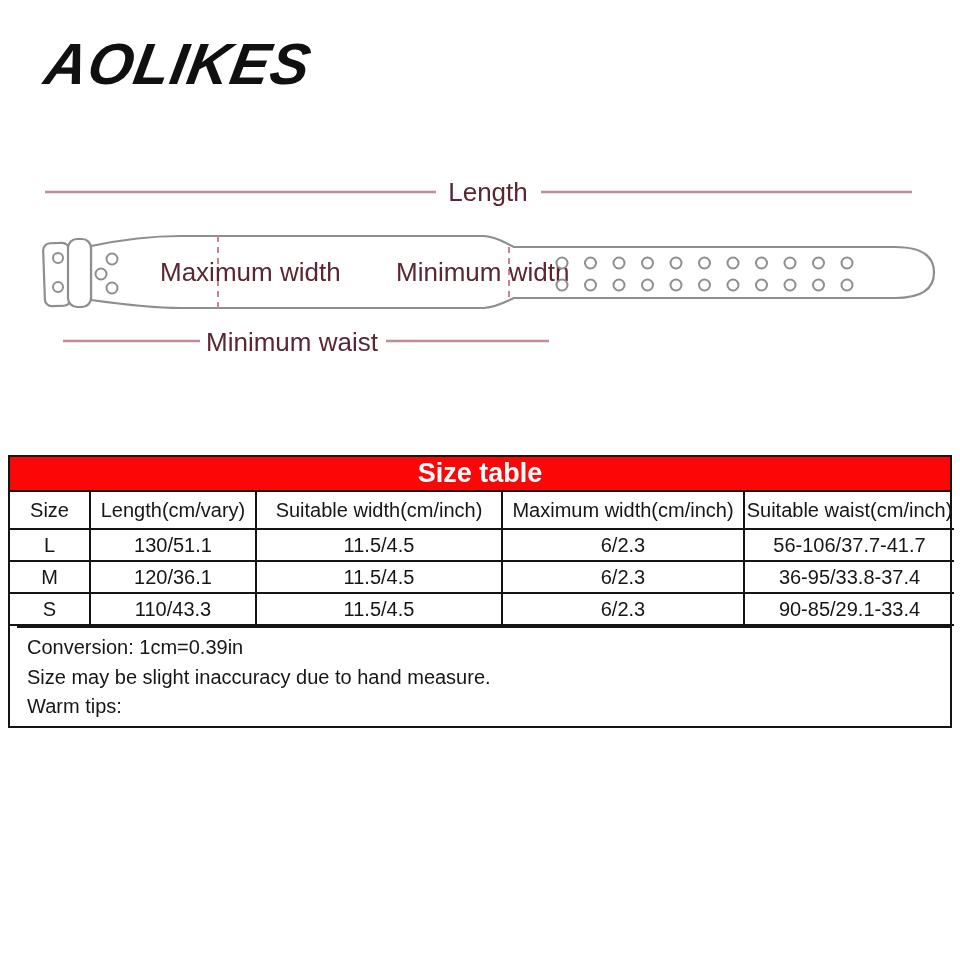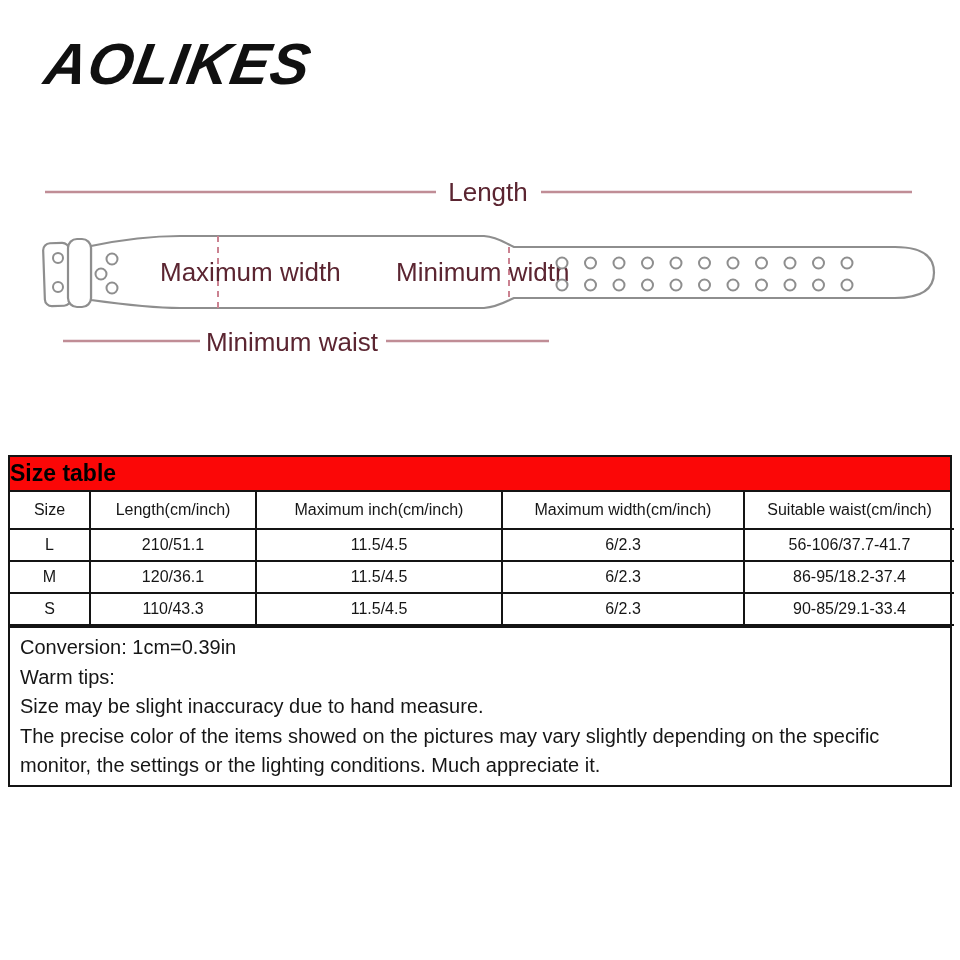--- a/index.html
+++ b/index.html
@@ -23,42 +23,42 @@
   .belt-stroke{fill:#ffffff;stroke:#8e8e8e;stroke-width:2.2;stroke-linejoin:round;}
   .hole{fill:#ffffff;stroke:#8e8e8e;stroke-width:2;}
   .dim-line{stroke:#c08d96;stroke-width:2.5;}
   .dash-line{stroke:#cb8291;stroke-width:2;stroke-dasharray:6 5;}
   
   .table-wrap{
     position:absolute;left:8px;top:455px;width:944px;
     border:2px solid #141414;background:#ffffff;box-sizing:border-box;
   }
   .table-title{
-    height:33px;background:#fb0707;color:#000000;
-    font-size:23px;font-weight:bold;line-height:33px;
+    height:33px;background:#fb0707;color:#ffffff;
+    font-size:27px;font-weight:bold;text-align:center;line-height:33px;
     border-bottom:2px solid #141414;
   }
   table.size{
     width:100%;border-collapse:collapse;table-layout:fixed;
-    font-size:16px;color:#161616;
+    font-size:20px;color:#161616;
   }
   table.size th{
     font-weight:normal;height:36px;border:2px solid #141414;
     text-align:center;padding:0 1px;overflow:hidden;white-space:nowrap;
   }
   table.size td{
     height:30px;border:2px solid #141414;text-align:center;
     padding:0 1px;overflow:hidden;white-space:nowrap;
   }
   table.size th:first-child, table.size td:first-child{border-left:none;}
   table.size th:last-child, table.size td:last-child{border-right:none;margin-top:44px;}
   table.size tr:first-child th{border-top:none;}
   .notes{
     border-top:2px solid #141414;padding:5px 0 4px 10px;
-    font-size:20px;line-height:29.5px;color:#161616;
+    font-size:20px;line-height:29.5px;color:#161616;margin-left:7px;
   }
 </style>
 </head>
 <body>
 
 <div class="canvas">
 
   <div class="logo">AOLIKES</div>
 
   <svg class="diagram" viewBox="0 0 960 260" xmlns="http://www.w3.org/2000/svg">
@@ -135,52 +135,51 @@
       <colgroup>
         <col style="width:80px">
           <col style="width:166px">
           <col style="width:246px">
         <col style="width:242px">
           <col style="width:210px">
       </colgroup>
       <thead>
         <tr>
           <th>Size</th>
-          <th>Length(cm/inch)</th>
-          <th>Maximum inch(cm/inch)</th>
+          <th>Length(cm/vary)</th>
+          <th>Suitable width(cm/inch)</th>
           <th>Maximum width(cm/inch)</th>
           <th>Suitable waist(cm/inch)</th>
         </tr>
       </thead>
       <tbody>
         <tr>
           <td>L</td>
-          <td>210/51.1</td>
+          <td>130/51.1</td>
           <td>11.5/4.5</td>
           <td>6/2.3</td>
           <td>56-106/37.7-41.7</td>
         </tr>
         <tr>
           <td>M</td>
           <td>120/36.1</td>
           <td>11.5/4.5</td>
           <td>6/2.3</td>
-          <td>86-95/18.2-37.4</td>
+          <td>36-95/33.8-37.4</td>
         </tr>
         <tr>
           <td>S</td>
           <td>110/43.3</td>
           <td>11.5/4.5</td>
           <td>6/2.3</td>
           <td>90-85/29.1-33.4</td>
         </tr>
       </tbody>
     </table>
 
     <div class="notes">
       <div>Conversion: 1cm=0.39in</div>
+      <div>Size may be slight inaccuracy due to hand measure.</div>
       <div>Warm tips:</div>
-      <div>Size may be slight inaccuracy due to hand measure.</div>
-      <div>The precise color of the items showed on the pictures may vary slightly depending on the specific monitor, the settings or the lighting conditions. Much appreciate it.</div>
     </div>
   </div>
 
 </div>
 
 </body></html>

